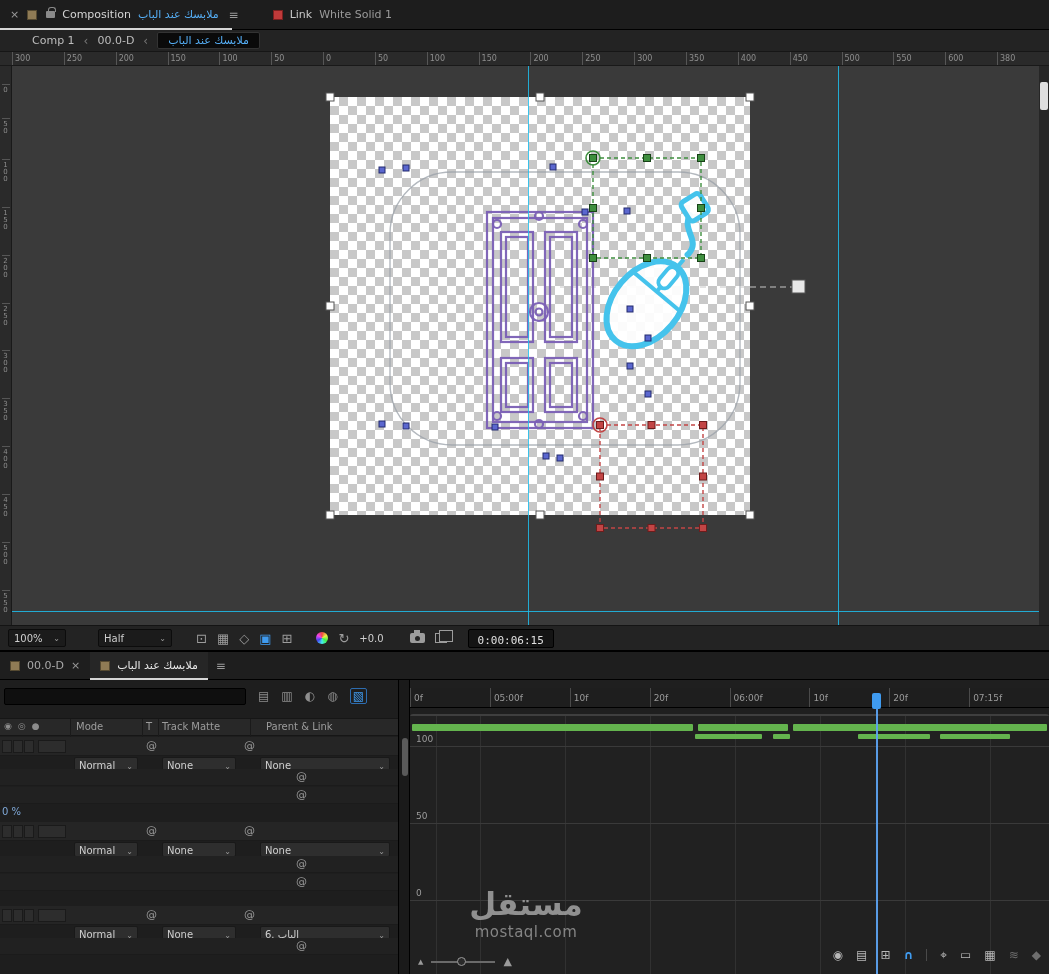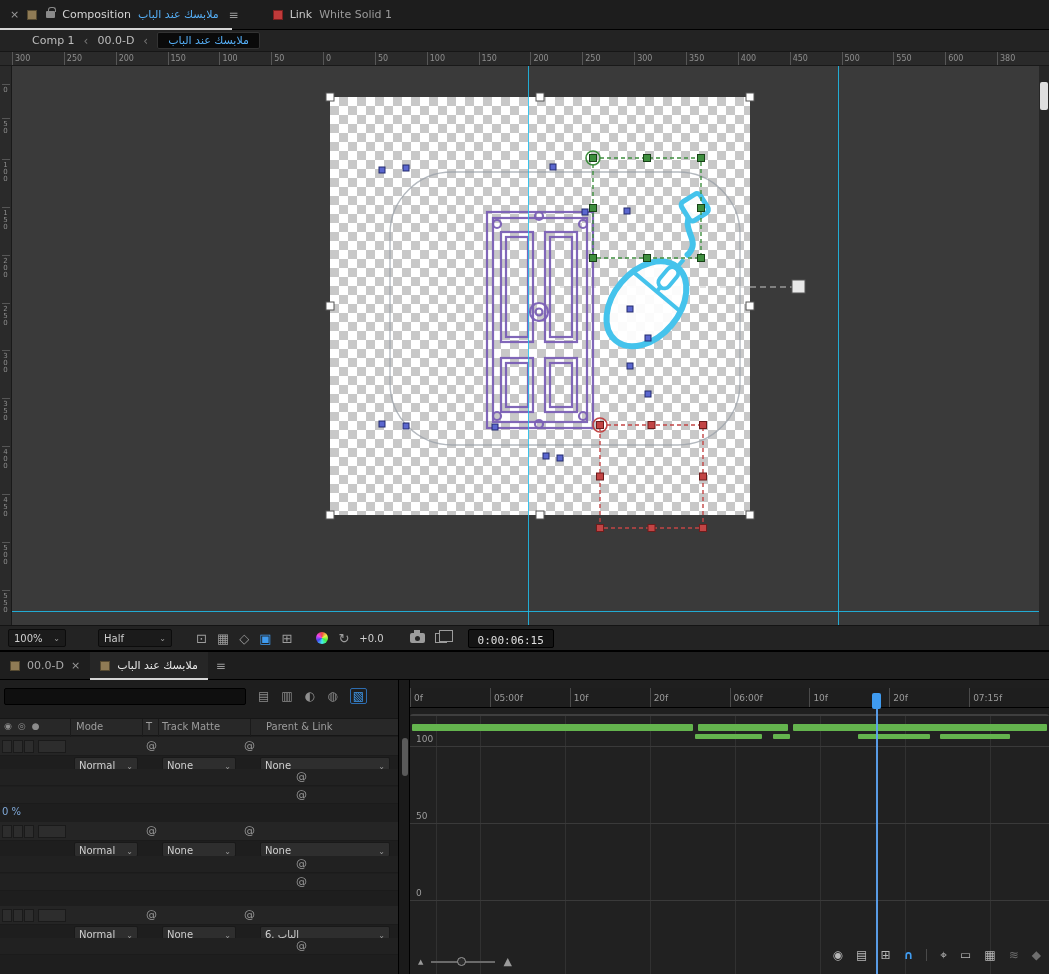--- a/index.html
+++ b/index.html
@@ -519,14 +519,18 @@
 
     <div class="zoom-slider">
       <span class="zs-tri-s">▲</span>
       <span class="zs-track">
         <span class="zs-knob"></span>
       </span>
       <span class="zs-tri-b">▲</span>
     </div>
   </div>
 
+  <div class="watermark">
+    <div class="wm-title">مستقل</div>
+    <div class="wm-sub">mostaql.com</div>
+  </div>
 
 </div>
 
 </body></html>

